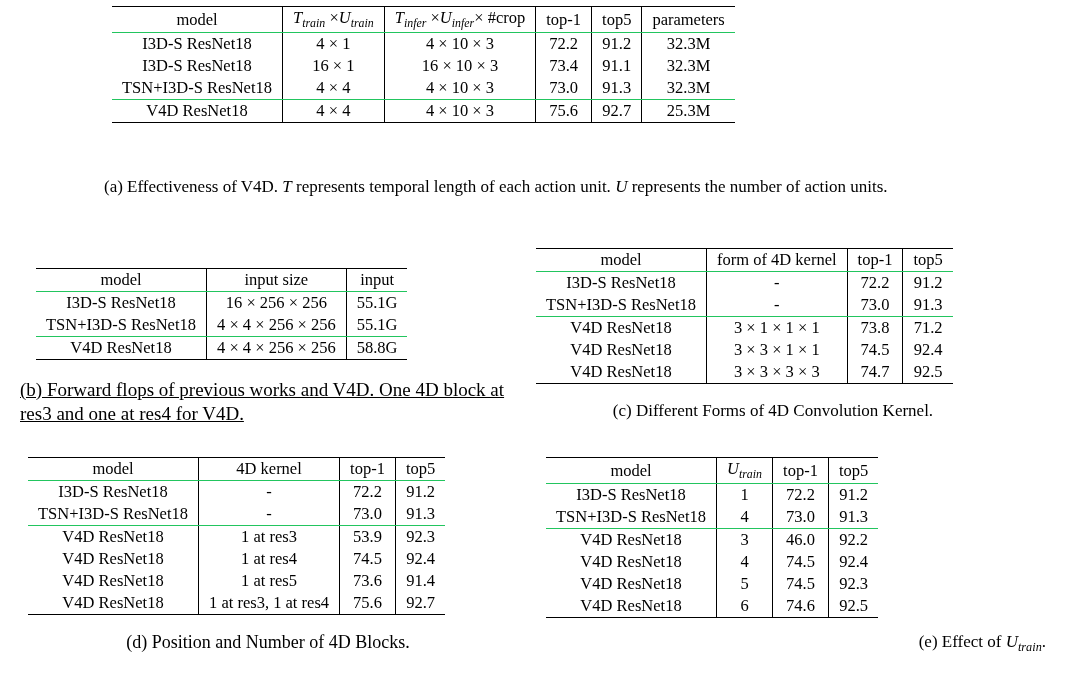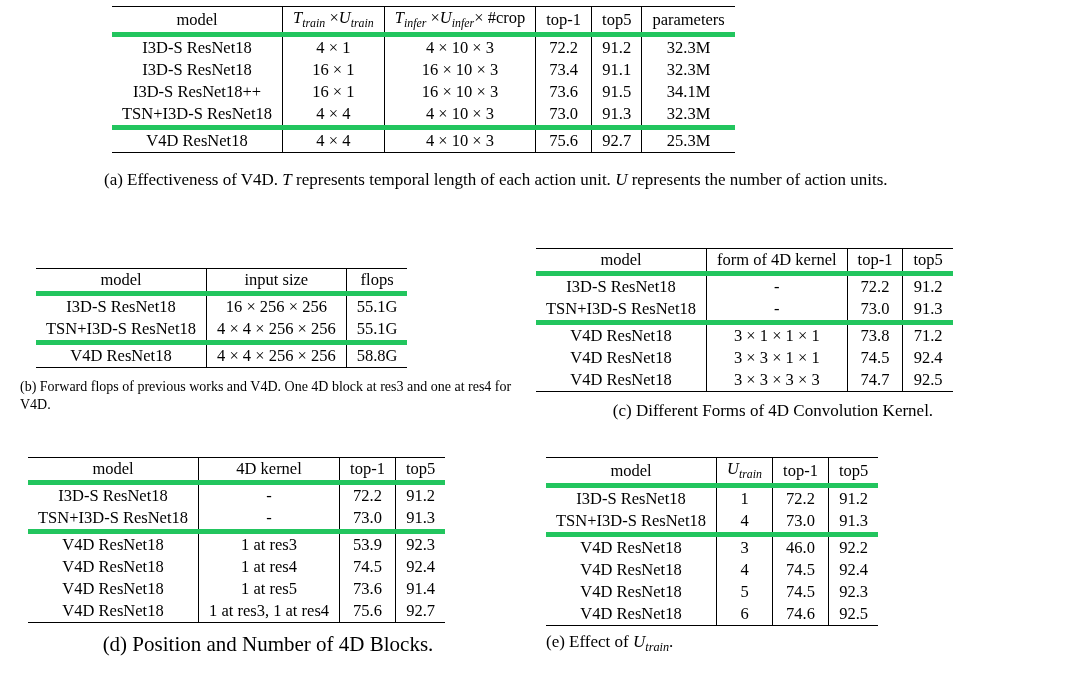--- a/index.html
+++ b/index.html
@@ -25,54 +25,54 @@
     font-family: "Liberation Serif", serif;
   }
   table.tbl td, table.tbl th {
     padding: 1px 10px;
     text-align: center;
     font-weight: normal;
     white-space: nowrap;
   }
   .rule-top td { border-top: 1.4px solid #000; }
   .rule-bottom td { border-bottom: 1.4px solid #000; }
-  .rule-mid td { border-bottom: 5px solid #22c55e; margin-top: 12px; }
+  .rule-mid td { border-bottom: 1px solid #22c55e; margin-top: 12px; }
   .vl { border-left: 1px solid #000; }
   .caption {
     font-family: "Liberation Serif", serif;
     line-height: 1.28;
   }
   .it { font-style: italic; }
   .bold { font-weight: bold; }
   sub { font-size: 0.72em; }
 
   
   #table-a-wrap { position: absolute; left: 112px; top: 6px; }
   #table-a { font-size: 16.5px; }
-  #caption-a { position: absolute; left: 104px; top: 169px; width: 880px; font-size: 17px; text-align: left; }
+  #caption-a { position: absolute; left: 104px; top: 176px; width: 880px; font-size: 17px; text-align: left; }
 
   
   #table-b-wrap { position: absolute; left: 36px; top: 268px; }
   #table-b { font-size: 16.5px; }
-  #caption-b { position: absolute; left: 20px; top: 378px; width: 500px; font-size: 14px; }
+  #caption-b { position: absolute; left: 20px; top: 378px; width: 500px; font-size: 19px; text-decoration: underline; }
 
   
   #table-c-wrap { position: absolute; left: 536px; top: 248px; }
   #table-c { font-size: 16.5px; }
   #caption-c { position: absolute; left: 503px; top: 400px; width: 540px; font-size: 17px; text-align: center; }
 
   
   #table-d-wrap { position: absolute; left: 28px; top: 457px; }
   #table-d { font-size: 16.5px; }
-  #caption-d { position: absolute; left: 28px; top: 631px; width: 480px; font-size: 21px; text-align: center; }
+  #caption-d { position: absolute; left: 28px; top: 631px; width: 480px; font-size: 18px; text-align: center; }
 
   
   #table-e-wrap { position: absolute; left: 546px; top: 457px; }
   #table-e { font-size: 16.5px; }
-  #caption-e { position: absolute; left: 546px; top: 631px; width: 500px; font-size: 17px; text-align: left; }
+  #caption-e { position: absolute; left: 546px; top: 631px; width: 500px; font-size: 17px; text-align: right; }
 
   
   #caption-main { position: absolute; left: 40px; top: 655px; width: 1000px; font-size: 19px; text-align: center; }
 </style>
 </head>
 <body>
 
 <div class="page">
 
   <div id="table-a-wrap">
@@ -95,28 +95,20 @@
         <td class="vl">32.3M</td>
       </tr>
       <tr>
         <td>I3D-S ResNet18</td>
         <td class="vl">16 × 1</td>
         <td class="vl">16 × 10 × 3</td>
         <td class="vl">73.4</td>
         <td class="vl">91.1</td>
         <td class="vl">32.3M</td>
       </tr>
-      <tr>
-        <td>I3D-S ResNet18++</td>
-        <td class="vl">16 × 1</td>
-        <td class="vl">16 × 10 × 3</td>
-        <td class="vl">73.6</td>
-        <td class="vl">91.5</td>
-        <td class="vl">34.1M</td>
-      </tr>
       <tr class="rule-mid">
         <td>TSN+I3D-S ResNet18</td>
         <td class="vl">4 × 4</td>
         <td class="vl">4 × 10 × 3</td>
         <td class="vl">73.0</td>
         <td class="vl">91.3</td>
         <td class="vl">32.3M</td>
       </tr>
       <tr class="rule-bottom">
         <td>V4D ResNet18</td>
@@ -133,21 +125,21 @@
   <div id="caption-a" class="caption">
     (a) Effectiveness of V4D. <span class="it">T</span> represents temporal length of each action unit. <span class="it">U</span> represents the number of action units.
   </div>
 
   <div id="table-b-wrap">
     <table class="tbl" id="table-b">
       <tbody>
           <tr class="rule-top rule-mid">
         <td>model</td>
         <td class="vl">input size</td>
-        <td class="vl">flops</td>
+        <td class="vl">input</td>
       </tr>
       <tr>
         <td>I3D-S ResNet18</td>
         <td class="vl">16 × 256 × 256</td>
         <td class="vl">55.1G</td>
       </tr>
       <tr class="rule-mid">
         <td>TSN+I3D-S ResNet18</td>
         <td class="vl">4 × 4 × 256 × 256</td>
         <td class="vl">55.1G</td>

